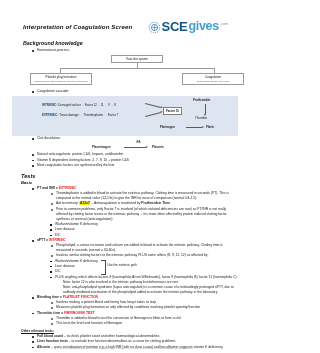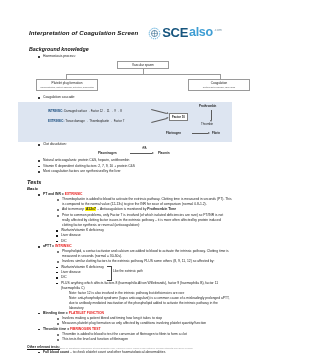--- a/index.html
+++ b/index.html
@@ -1,21 +1,21 @@
 <!DOCTYPE html>
 <html><head>
 <meta charset="utf-8">
 <style>
   html,body{margin:0;padding:0;}
   body{
     width:250px;height:353px;overflow:hidden;background:#ffffff;
     font-family:"Liberation Sans", sans-serif;
     color:#1a1a1a;-webkit-font-smoothing:none;
   }
-  .page{position:relative;width:250px;height:353px;padding:18px;box-sizing:border-box;}
+  .page{position:relative;width:250px;height:353px;padding:12px;box-sizing:border-box;}
 
   
   .header{display:flex;align-items:flex-start;justify-content:space-between;padding:11px 8px 0 11px;}
   .doc-title{font-size:6.1px;font-weight:bold;font-style:italic;letter-spacing:.1px;color:#111;white-space:nowrap;}
   .logo{display:flex;align-items:center;gap:1px;margin-top:-3px;margin-right:2px;}
   .logo-mark{width:13px;height:13px;flex:none;}
   .logo-sce{font-size:13px;font-weight:bold;color:#17557e;letter-spacing:-.3px;line-height:1;}
   .logo-stop{font-size:12.5px;font-weight:bold;color:#3f9ed4;letter-spacing:-.3px;line-height:1;}
   .logo-com{font-size:3.4px;color:#6b8ea3;align-self:flex-start;margin-top:2px;letter-spacing:.2px;}
 
@@ -77,21 +77,21 @@
     <div class="doc-title">Interpretation of Coagulation Screen</div>
     <div class="logo">
       <span class="logo-mark">
         <svg viewBox="0 0 32 32" width="13" height="13">
           <circle cx="16" cy="16" r="13" fill="none" stroke="#3f9ed4" stroke-width="2.4" stroke-dasharray="3 2.2"></circle>
           <circle cx="16" cy="16" r="7.5" fill="none" stroke="#17557e" stroke-width="1.6"></circle>
           <path d="M16 8.5v15M8.5 16h15" stroke="#17557e" stroke-width="1.1"></path>
         </svg>
       </span>
       <span class="logo-sce">SCE</span>
-      <span class="logo-stop">also</span>
+      <span class="logo-stop">gives</span>
       <span class="logo-com">.com</span>
     </div>
   </div>
 
   <div class="sec-h">Background knowledge</div>
 
   <ul class="l1">
     <li>Haemostasis process:</li>
   </ul>
 

